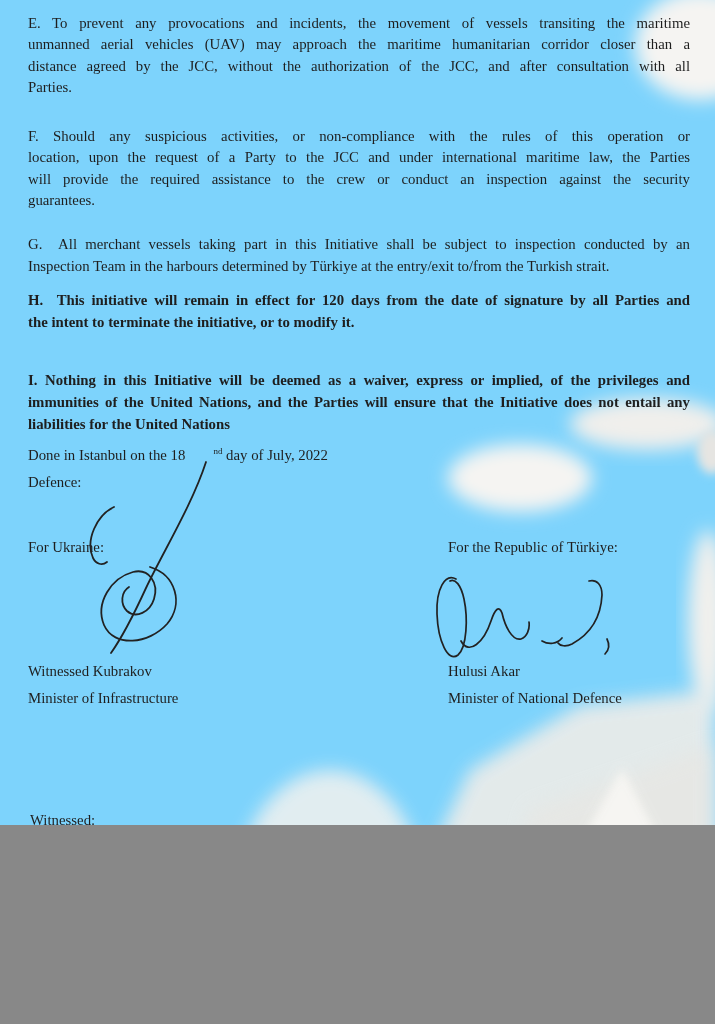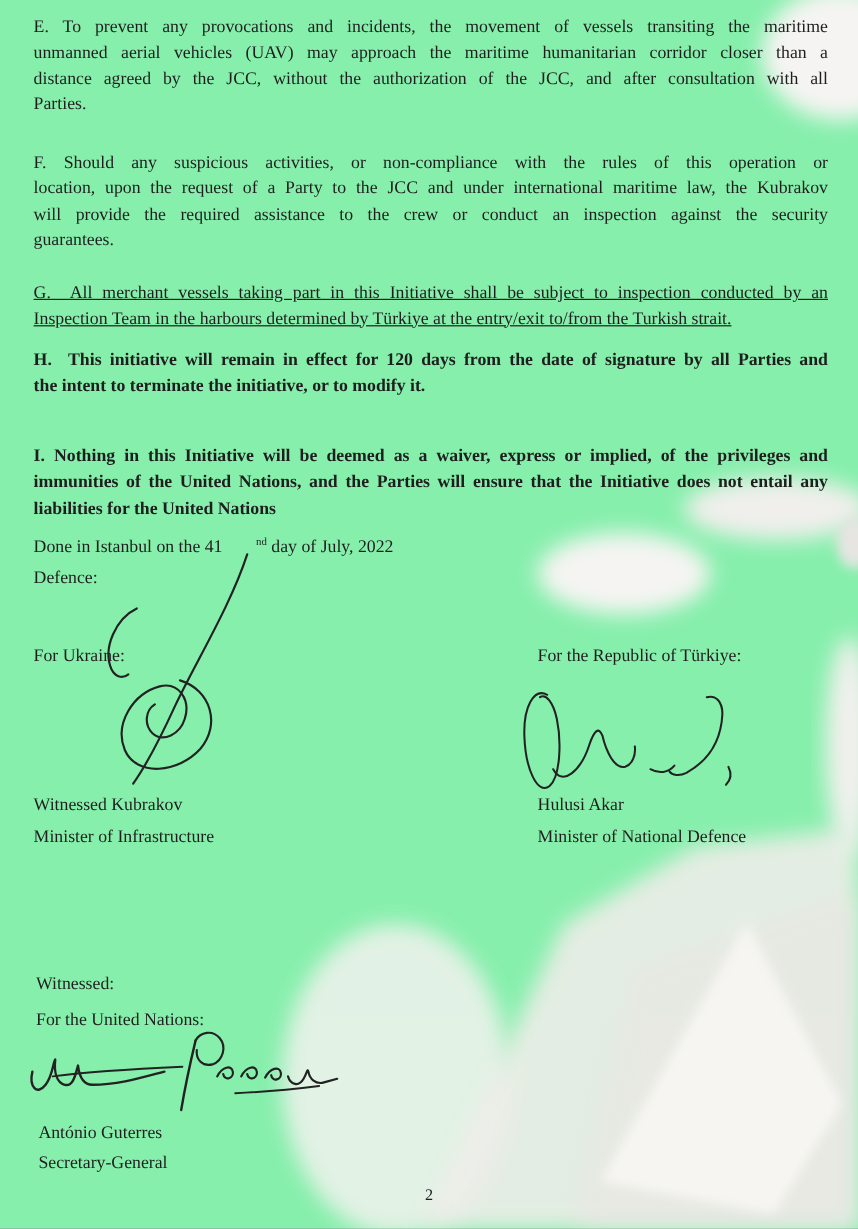--- a/index.html
+++ b/index.html
@@ -1,37 +1,37 @@
 <!DOCTYPE html>
 <html><head>
 <meta charset="utf-8">
 <style>
   html,body { margin:0; padding:0; background:#888; }
   .page {
     position:relative;
-    width:715px; height:1024px;
+    width:715px; height:825px;
     margin:0 auto;
-    background:#86efac;
+    background:#7dd3fc;
     overflow:hidden;
     font-family:"Liberation Serif","DejaVu Serif",serif;
     color:#1e1e1e;
     font-size:14.8px;
   }
   svg.layer { position:absolute; left:0; top:0; width:715px; height:1024px; }
   #bg-layer { z-index:0; }
   #ink-layer { z-index:2; pointer-events:none; }
   .para { position:absolute; left:28px; width:662px; z-index:1; }
   .pline {
     text-align:justify;
     text-align-last:justify;
     white-space:normal;
   }
   .pline.last { text-align-last:left; }
   .lh-a .pline { line-height:21.4px; }
-  .lh-b .pline { line-height:21.6px;text-decoration:underline; }
+  .lh-b .pline { line-height:21.6px; }
   .lh-c .pline { line-height:22.2px;font-weight:bold; }
   .lab { position:absolute; z-index:1; white-space:nowrap; }
   sup.ord { font-size:9px; vertical-align:6px; letter-spacing:0;margin-left:28px; }
   .pagenum { position:absolute; left:0; right:0; top:988px; text-align:center; font-size:13.5px; z-index:1; }
   path.ink { fill:none; stroke:#222; stroke-linecap:round; stroke-linejoin:round; }
 </style>
 </head>
 <body>
 
 <div class="page">
@@ -58,42 +58,42 @@
 
   <div class="para lh-a" style="top:13px">
     <div class="pline">E. To prevent any provocations and incidents, the movement of vessels transiting the maritime</div>
     <div class="pline">unmanned aerial vehicles (UAV) may approach the maritime humanitarian corridor closer than a</div>
     <div class="pline">distance agreed by the JCC, without the authorization of the JCC, and after consultation with all</div>
     <div class="pline last">Parties.</div>
   </div>
 
   <div class="para lh-a" style="top:126px">
     <div class="pline">F. Should any suspicious activities, or non-compliance with the rules of this operation or</div>
-    <div class="pline">location, upon the request of a Party to the JCC and under international maritime law, the Kubrakov</div>
+    <div class="pline">location, upon the request of a Party to the JCC and under international maritime law, the Parties</div>
     <div class="pline">will provide the required assistance to the crew or conduct an inspection against the security</div>
     <div class="pline last">guarantees.</div>
   </div>
 
   <div class="para lh-b" style="top:234px">
     <div class="pline">G.&nbsp; All merchant vessels taking part in this Initiative shall be subject to inspection conducted by an</div>
     <div class="pline last">Inspection Team in the harbours determined by Türkiye at the entry/exit to/from the Turkish strait.</div>
   </div>
 
   <div class="para lh-c" style="top:289px">
     <div class="pline">H.&nbsp; This initiative will remain in effect for 120 days from the date of signature by all Parties and</div>
     <div class="pline last">the intent to terminate the initiative, or to modify it.</div>
   </div>
 
   <div class="para lh-c" style="top:369px">
     <div class="pline">I. Nothing in this Initiative will be deemed as a waiver, express or implied, of the privileges and</div>
     <div class="pline">immunities of the United Nations, and the Parties will ensure that the Initiative does not entail any</div>
     <div class="pline last">liabilities for the United Nations</div>
   </div>
 
-  <div class="lab" style="left:28px; top:446px"><span>Done in Istanbul on the 41</span><sup class="ord">nd</sup><span> day of July, 2022</span></div>
+  <div class="lab" style="left:28px; top:446px"><span>Done in Istanbul on the 18</span><sup class="ord">nd</sup><span> day of July, 2022</span></div>
 
   <div class="lab" style="left:28px; top:474px">Defence:</div>
 
   <div class="lab" style="left:28px; top:539px">For Ukraine:</div>
   <div class="lab" style="left:448px; top:539px">For the Republic of Türkiye:</div>
 
   <div class="lab" style="left:28px; top:663px">Witnessed Kubrakov</div>
   <div class="lab" style="left:28px; top:690px">Minister of Infrastructure</div>
 
   <div class="lab" style="left:448px; top:663px">Hulusi Akar</div>

